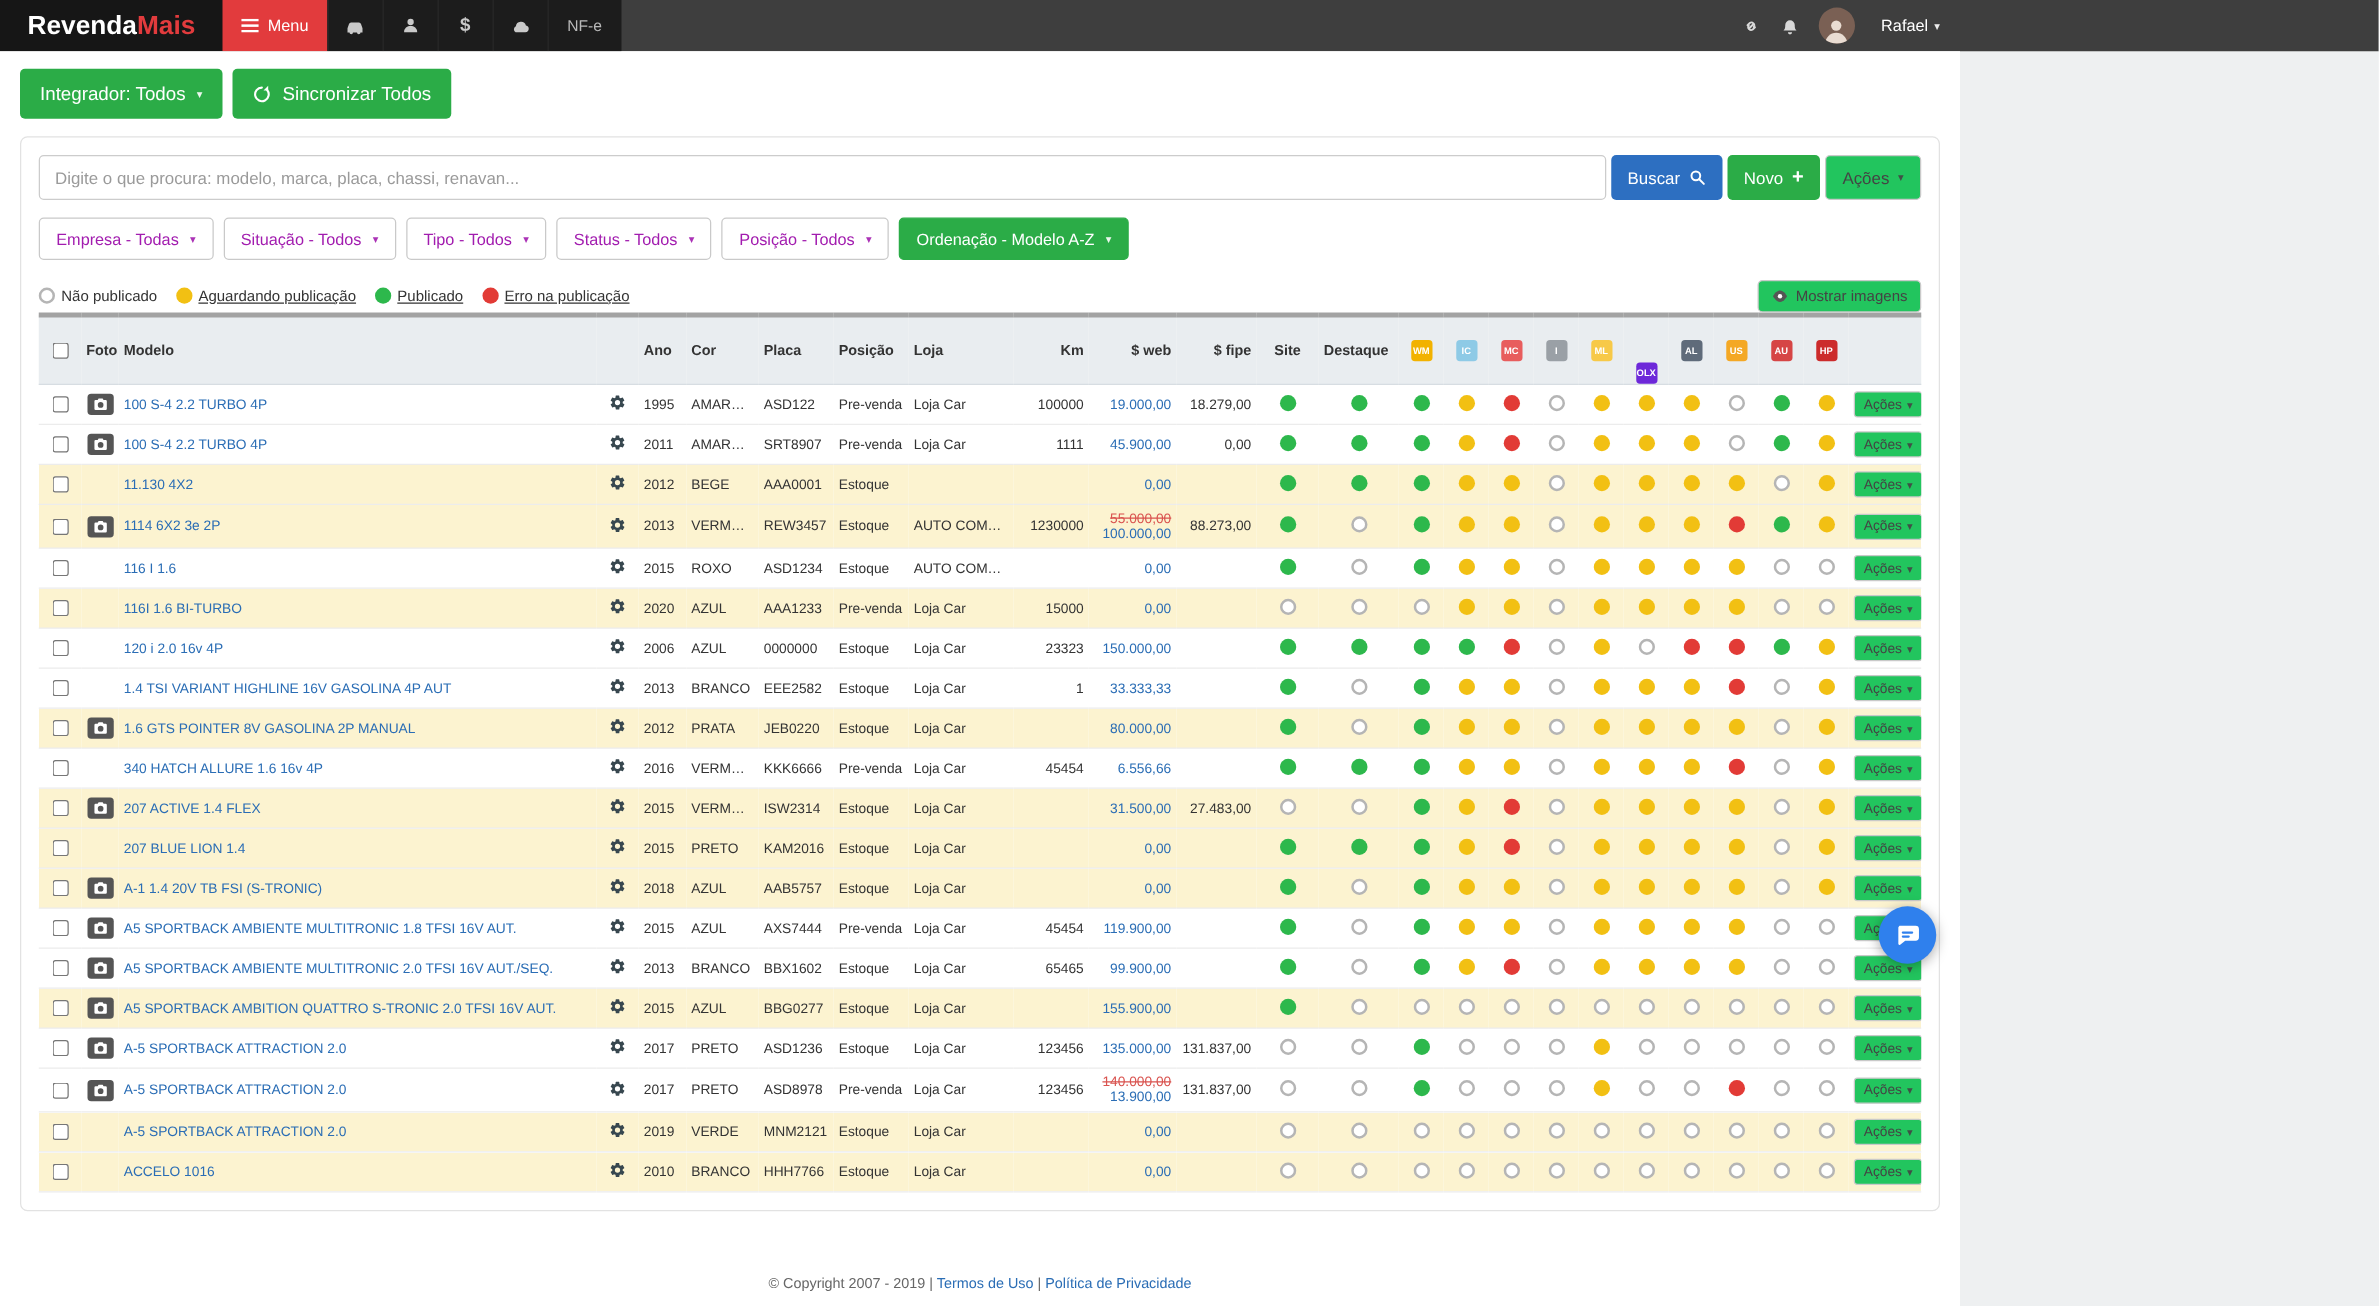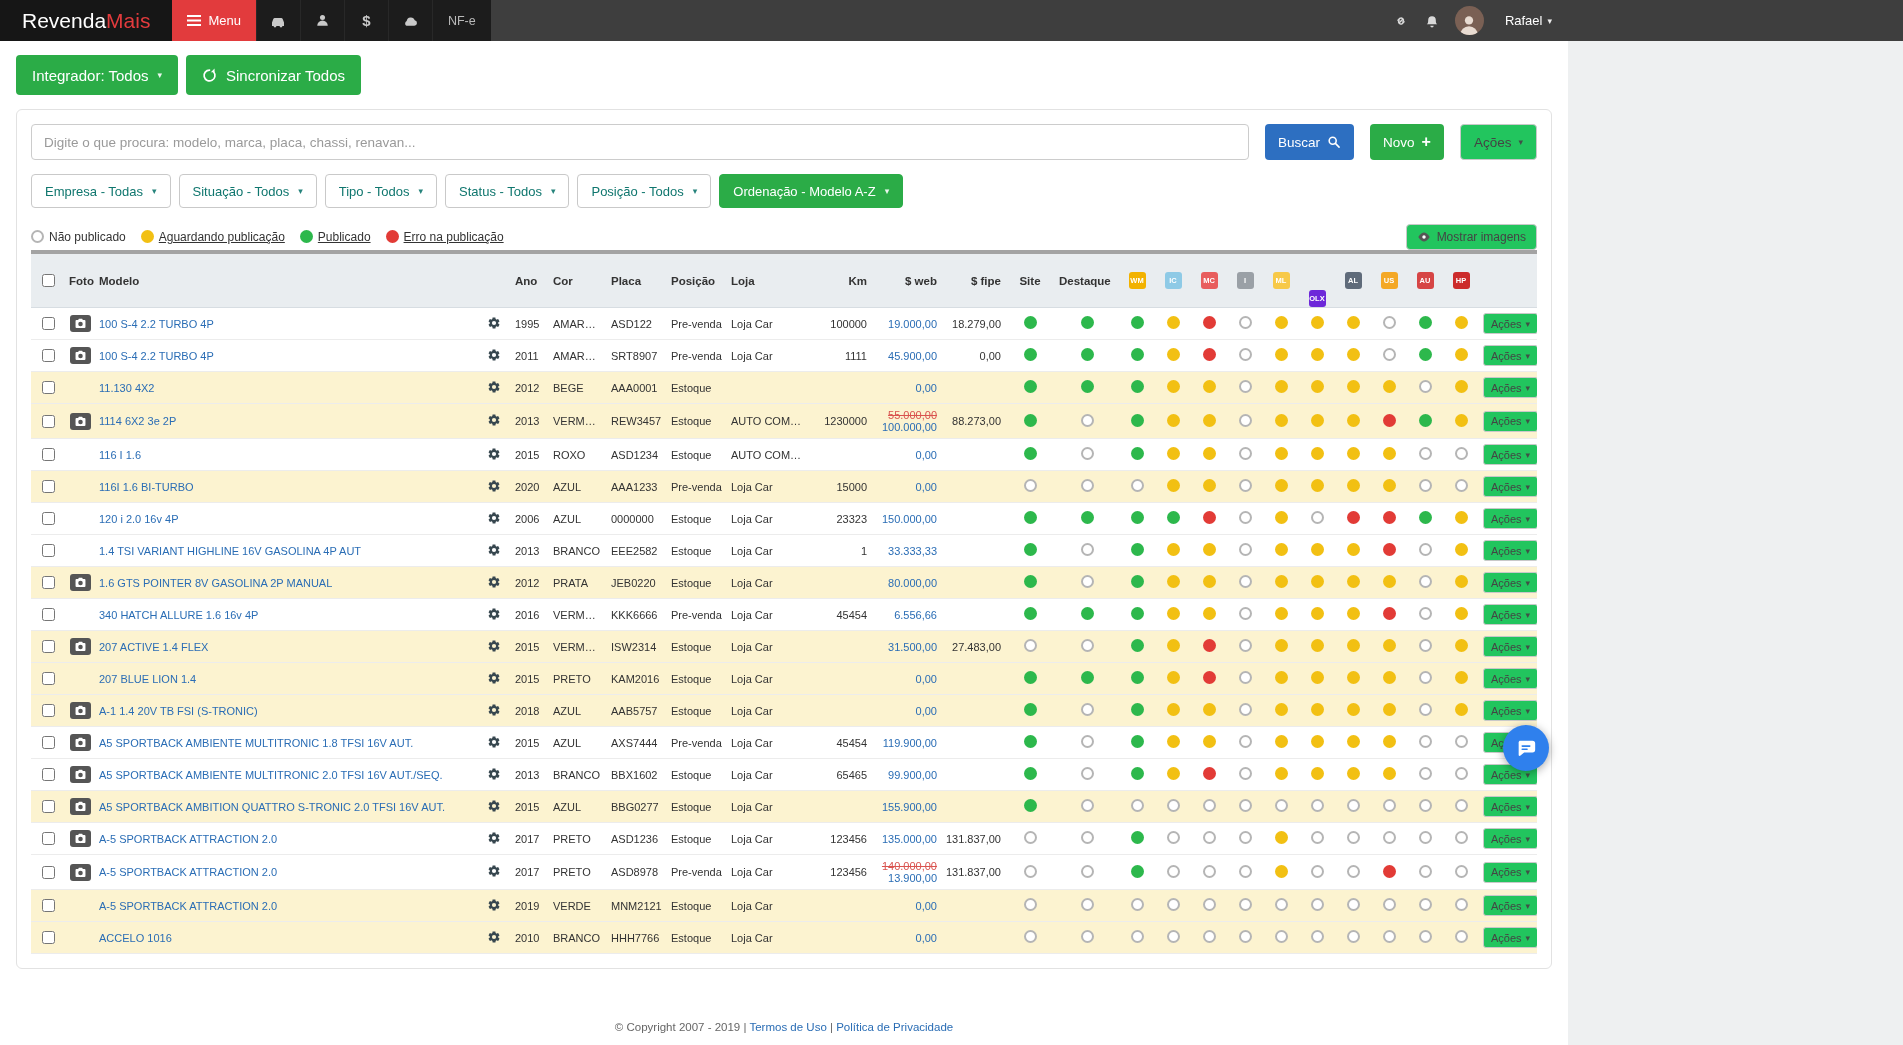--- a/index.html
+++ b/index.html
@@ -1,44 +1,44 @@
 <!DOCTYPE html>
 <html><head>
 <meta charset="utf-8">
 <style>
   *{box-sizing:border-box}
   body{margin:0;font-family:"Liberation Sans",sans-serif;background:#eef0f1;width:1903px;height:1045px;position:relative;overflow:hidden}
   
   .navbar{height:41px;background:#3e3e3e;width:100%}
   .nav-inner{width:1568px;height:41px;display:flex;justify-content:space-between;align-items:stretch}
   .nav-left{display:flex;align-items:stretch;background:#161616}
-  .brand{display:flex;align-items:center;padding:0 22px;font-size:21px;font-weight:normal;color:#fff;text-decoration:none;cursor:pointer}
+  .brand{display:flex;align-items:center;padding:0 22px;font-size:21px;font-weight:bold;color:#fff;text-decoration:none;cursor:pointer}
   .brand .accent{color:#e23b3d}
   .menu-btn{background:#e23b3d;color:#fff;border:none;padding:0 15px;font-size:13px;display:flex;align-items:center;gap:7px;cursor:pointer;font-family:inherit}
   .nav-ic{width:44px;background:#1c1c1c;border:none;border-left:1px solid #282828;display:flex;align-items:center;justify-content:center;color:#c9c9c9;cursor:pointer}
   .nfe{background:#1c1c1c;border:none;border-left:1px solid #282828;color:#b9b9b9;font-size:12.5px;padding:0 15px;cursor:pointer;font-family:inherit}
   .nav-right{display:flex;align-items:center;gap:15px;padding-right:10px}
   .icon-btn{background:none;border:none;color:#d9d9d9;cursor:pointer;display:flex;padding:0}
   .avatar{width:29px;height:29px;border-radius:50%;background:#7a6054;display:flex;align-items:flex-end;justify-content:center;overflow:hidden}
   .user-btn{background:none;border:none;color:#fff;font-size:13px;display:flex;align-items:center;gap:5px;cursor:pointer;font-family:inherit}
   
   .app{width:1568px;background:#fff;min-height:1004px;position:relative;padding-bottom:10px}
   .top-actions{padding:14px 16px 12px;display:flex;gap:8px}
   .btn{border:none;border-radius:4px;cursor:pointer;font-family:inherit}
   .btn-green{background:#2bac47;color:#fff}
   .btn-lg{font-size:15px;padding:0 16px;height:40px;display:flex;align-items:center;gap:9px}
   .btn-blue{background:#2d6fc1;color:#fff}
   .btn-default{background:#22c55e;color:#444;border:1px solid #c9c9c9}
   .btn-md{font-size:13.5px;padding:0 13px;height:36px;display:flex;align-items:center;gap:7px}
   .panel{margin:2px 16px 0;border:1px solid #e2e2e2;border-radius:6px;padding:14px;background:#fff}
-  .search-row{display:flex;gap:16px}
+  .search-row{display:flex;gap:4px}
   .search-input{flex:1;height:36px;border:1px solid #ccc;border-radius:4px;padding:0 12px;font-size:13.5px;color:#333;font-family:inherit}
   .search-input::placeholder{color:#9a9a9a}
   .filter-row{display:flex;gap:8px;margin-top:14px}
-  .filter-btn{background:#fff;border:1px solid #c9c9c9;border-radius:4px;height:34px;padding:0 13px;font-size:13px;color:#0f766e;display:flex;align-items:center;gap:9px;cursor:pointer;font-family:inherit}
+  .filter-btn{background:#fff;border:1px solid #c9c9c9;border-radius:4px;height:34px;padding:0 13px;font-size:13px;color:#a21caf;display:flex;align-items:center;gap:9px;cursor:pointer;font-family:inherit}
   .filter-btn.active{background:#2bac47;border-color:#2bac47;color:#fff}
   .caret{font-size:9px;opacity:.9}
   .legend-row{display:flex;justify-content:space-between;align-items:center;margin-top:16px}
   .legend{display:flex;gap:15px;align-items:center;font-size:12px;color:#333}
   .legend-item{display:flex;align-items:flex-start;gap:5px}
   .legend-item.link .lbl{text-decoration:underline;cursor:pointer}
   .dot{width:13px;height:13px;border-radius:50%;display:inline-block}
   .dot-o{border:2px solid #b5b5b5;background:#fff}
   .btn-sm{font-size:12px;height:26px;padding:0 10px;display:flex;align-items:center;gap:6px;border-radius:4px}
   .results{font-size:12px;color:#333;margin:14px 0 8px}

